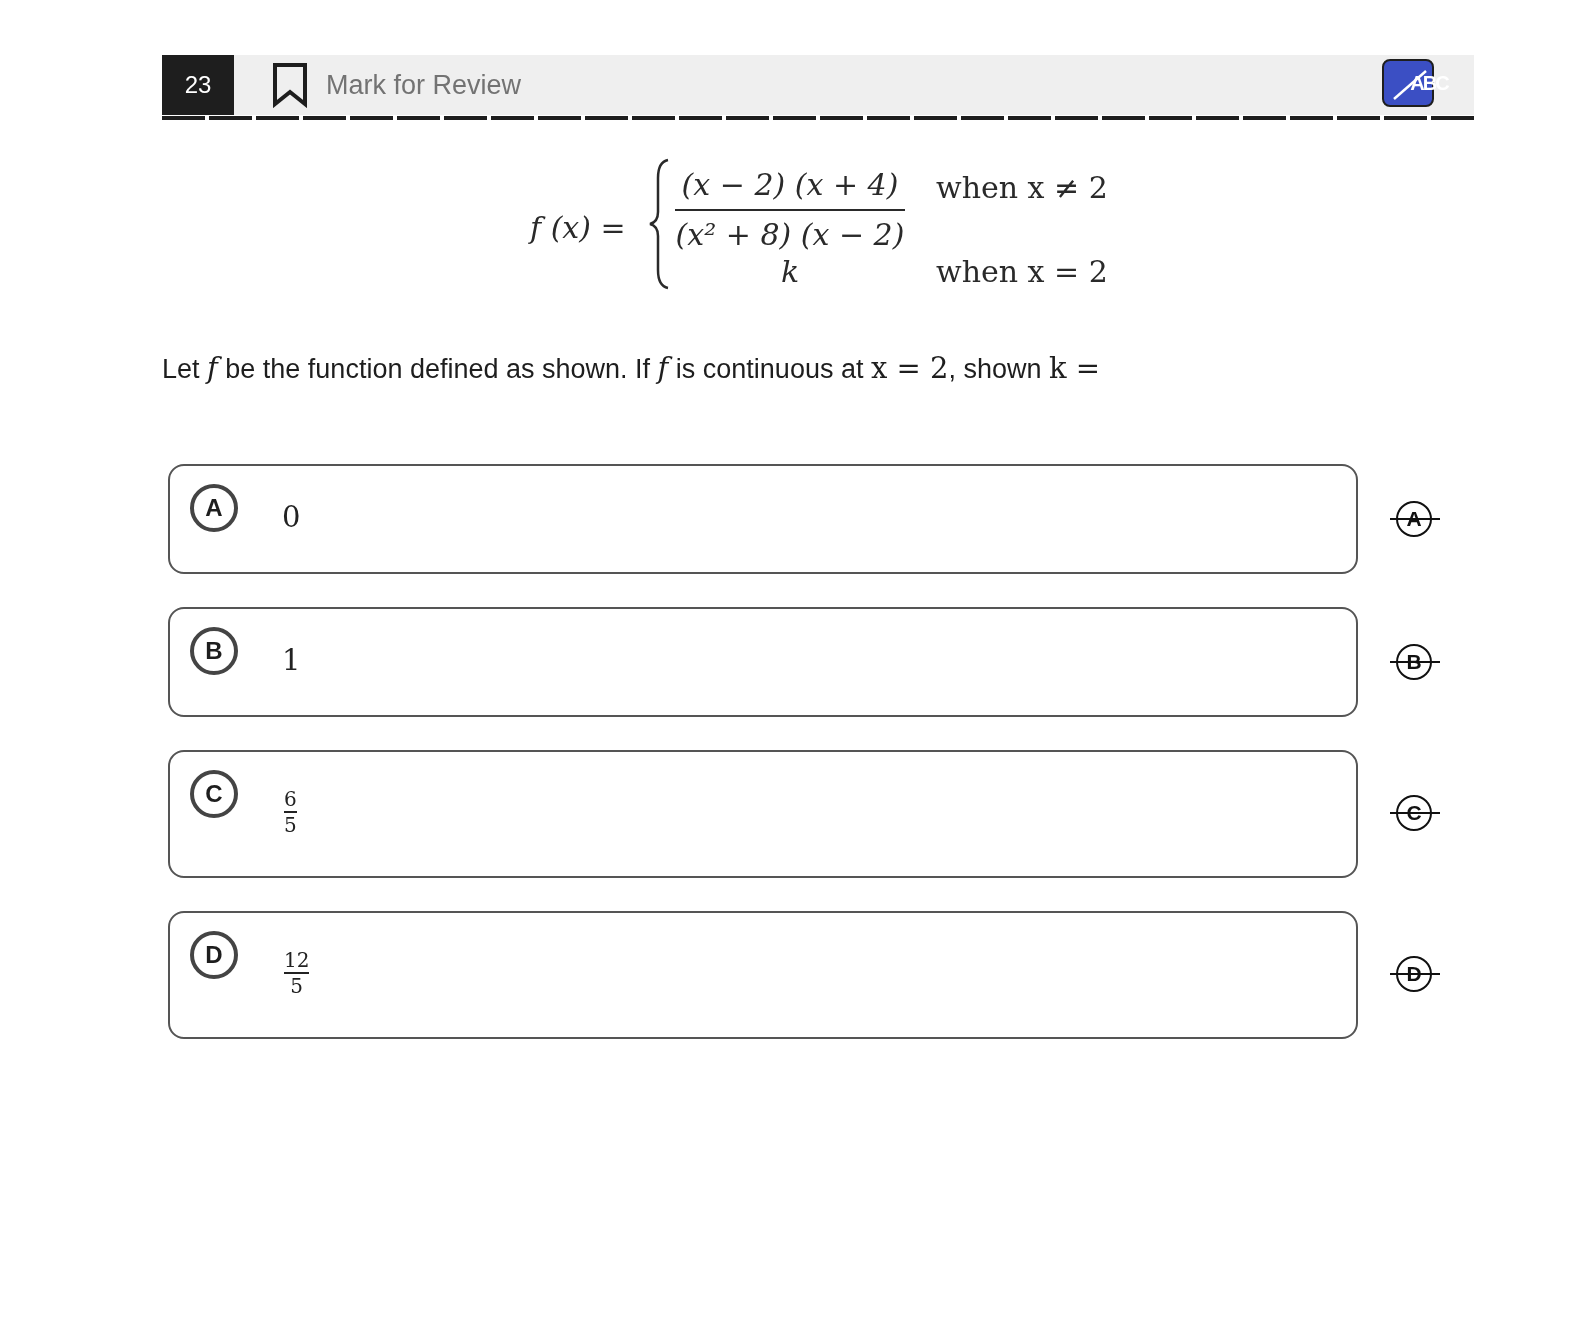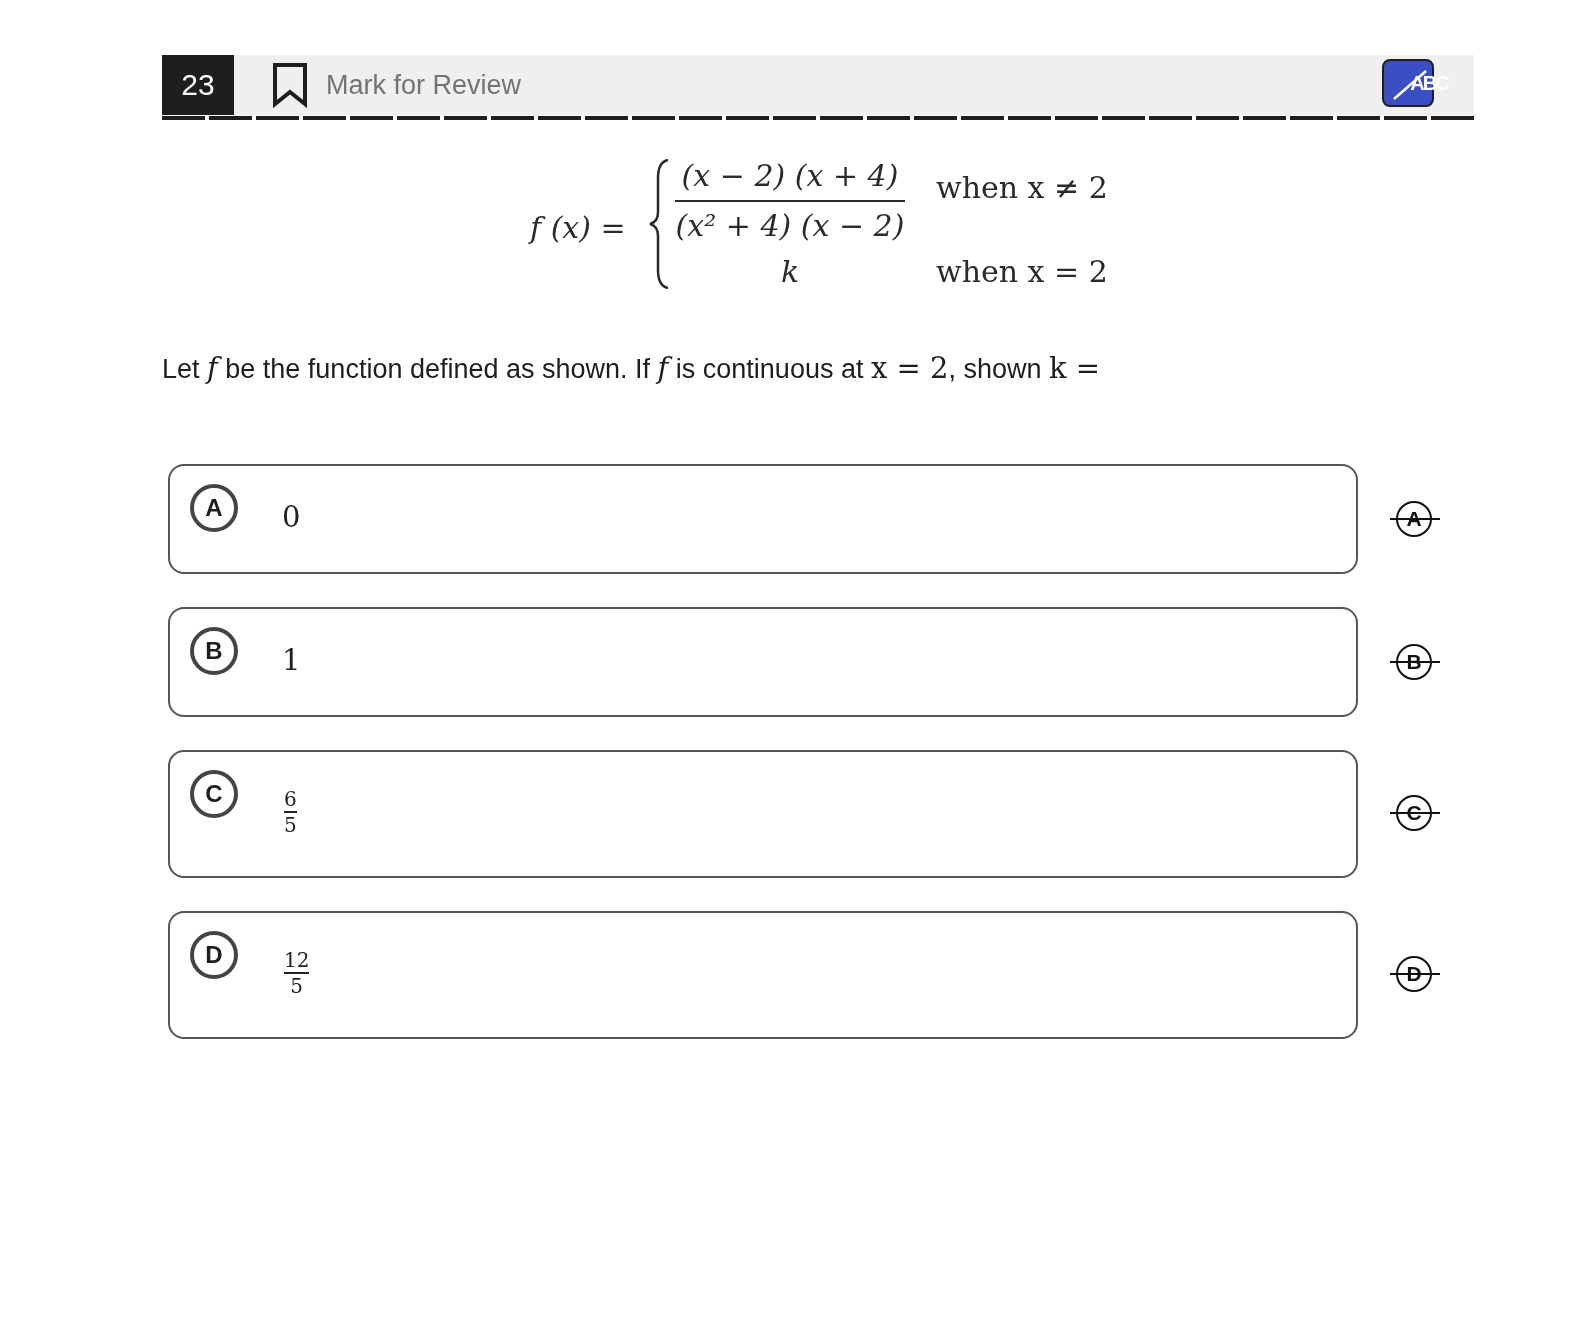--- a/index.html
+++ b/index.html
@@ -1,33 +1,33 @@
 <!DOCTYPE html>
 <html><head>
   <meta charset="utf-8">
   <style>
     html, body { margin: 0; padding: 0; background: #ffffff; }
     body { width: 1588px; height: 1324px; position: relative; font-family: "Liberation Sans", sans-serif; color: #1e1e1e; overflow: hidden; }
 
     .header { position: absolute; left: 162px; top: 55px; width: 1312px; height: 60px; background: #efefef; }
-    .qnum { position: absolute; left: 0; top: 0; width: 72px; height: 60px; background: #1e1e1e; color: #fff; font-size: 30px; line-height: 60px; text-align: center; }
+    .qnum { position: absolute; left: 0; top: 0; width: 72px; height: 60px; background: #1e1e1e; color: #fff; font-size: 24px; line-height: 60px; text-align: center; }
     .mark { position: absolute; left: 110px; top: 0; height: 60px; display: flex; align-items: center; cursor: pointer; }
     .mark svg { width: 36px; height: 46px; margin-right: 18px; }
     .mark-label { font-size: 27px; color: #737373; }
     .abc-btn { position: absolute; right: 40px; top: 4px; width: 52px; height: 48px; background: #3b4fc4; border: 2px solid #1e1e1e; border-radius: 8px; box-sizing: border-box; display: flex; align-items: center; justify-content: center; cursor: pointer; padding-left: 42px; }
     .abc-btn span { color: #fff; font-weight: bold; font-size: 20px; letter-spacing: -2px; font-family: "Liberation Sans", sans-serif; position: relative; }
     .abc-btn svg { position: absolute; left: 6px; top: 6px; }
 
     .dash-line { position: absolute; left: 162px; top: 116px; width: 1312px; height: 4px;
       background: repeating-linear-gradient(to right, #1e1e1e 0, #1e1e1e 43px, transparent 43px, transparent 47px); }
 
     .formula { position: absolute; left: 530px; top: 150px; width: 600px; height: 150px; font-family: "DejaVu Serif", serif; color: #2a2a2a; font-size: 30px; }
     .fx { position: absolute; left: 0; top: 60px; font-style: italic; }
     .brace { position: absolute; left: 118px; top: 8px; width: 24px; height: 132px; }
-    .frac-main { position: absolute; left: 145px; top: 4px; width: 230px; text-align: center; }
+    .frac-main { position: absolute; left: 145px; top: 13px; width: 230px; text-align: center; }
     .frac-main .num { height: 44px; line-height: 44px; }
     .frac-main .bar { height: 2px; background: #2a2a2a; margin: 2px 0; }
     .frac-main .den { height: 44px; line-height: 44px; }
     .kval { position: absolute; left: 145px; top: 100px; width: 230px; text-align: center; font-style: italic; line-height: 44px; }
     .cond1 { position: absolute; left: 406px; top: 16px; line-height: 44px; }
     .cond2 { position: absolute; left: 406px; top: 100px; line-height: 44px; }
     .it { font-style: italic; }
 
     .prompt { position: absolute; left: 162px; top: 346px; font-size: 27px; color: #1e1e1e; line-height: 44px; }
     .prompt .m { font-family: "DejaVu Serif", serif; font-size: 29px; }
@@ -64,21 +64,21 @@
 <div class="dash-line"></div>
 
 <div class="formula">
   <div class="fx">f (x) =</div>
   <svg class="brace" viewBox="0 0 24 132">
     <path d="M20 2 Q10 4 10 20 L10 54 Q10 64 2 66 Q10 68 10 78 L10 112 Q10 128 20 130" fill="none" stroke="#2a2a2a" stroke-width="2.5"></path>
   </svg>
   <div class="frac-main">
     <div class="num it">(x − 2) (x + 4)</div>
     <div class="bar"></div>
-    <div class="den it">(x² + 4) (x − 2)</div>
+    <div class="den it">(x² + 8) (x − 2)</div>
   </div>
   <div class="cond1">when  x ≠ 2</div>
   <div class="kval">k</div>
   <div class="cond2">when  x = 2</div>
 </div>
 
 <div class="prompt">
   <span>Let </span><span class="m it">f</span><span> be the function defined as shown. If </span><span class="m it">f</span><span> is continuous at </span><span class="m">x = 2</span><span>, shown </span><span class="m">k =</span>
 </div>
 

